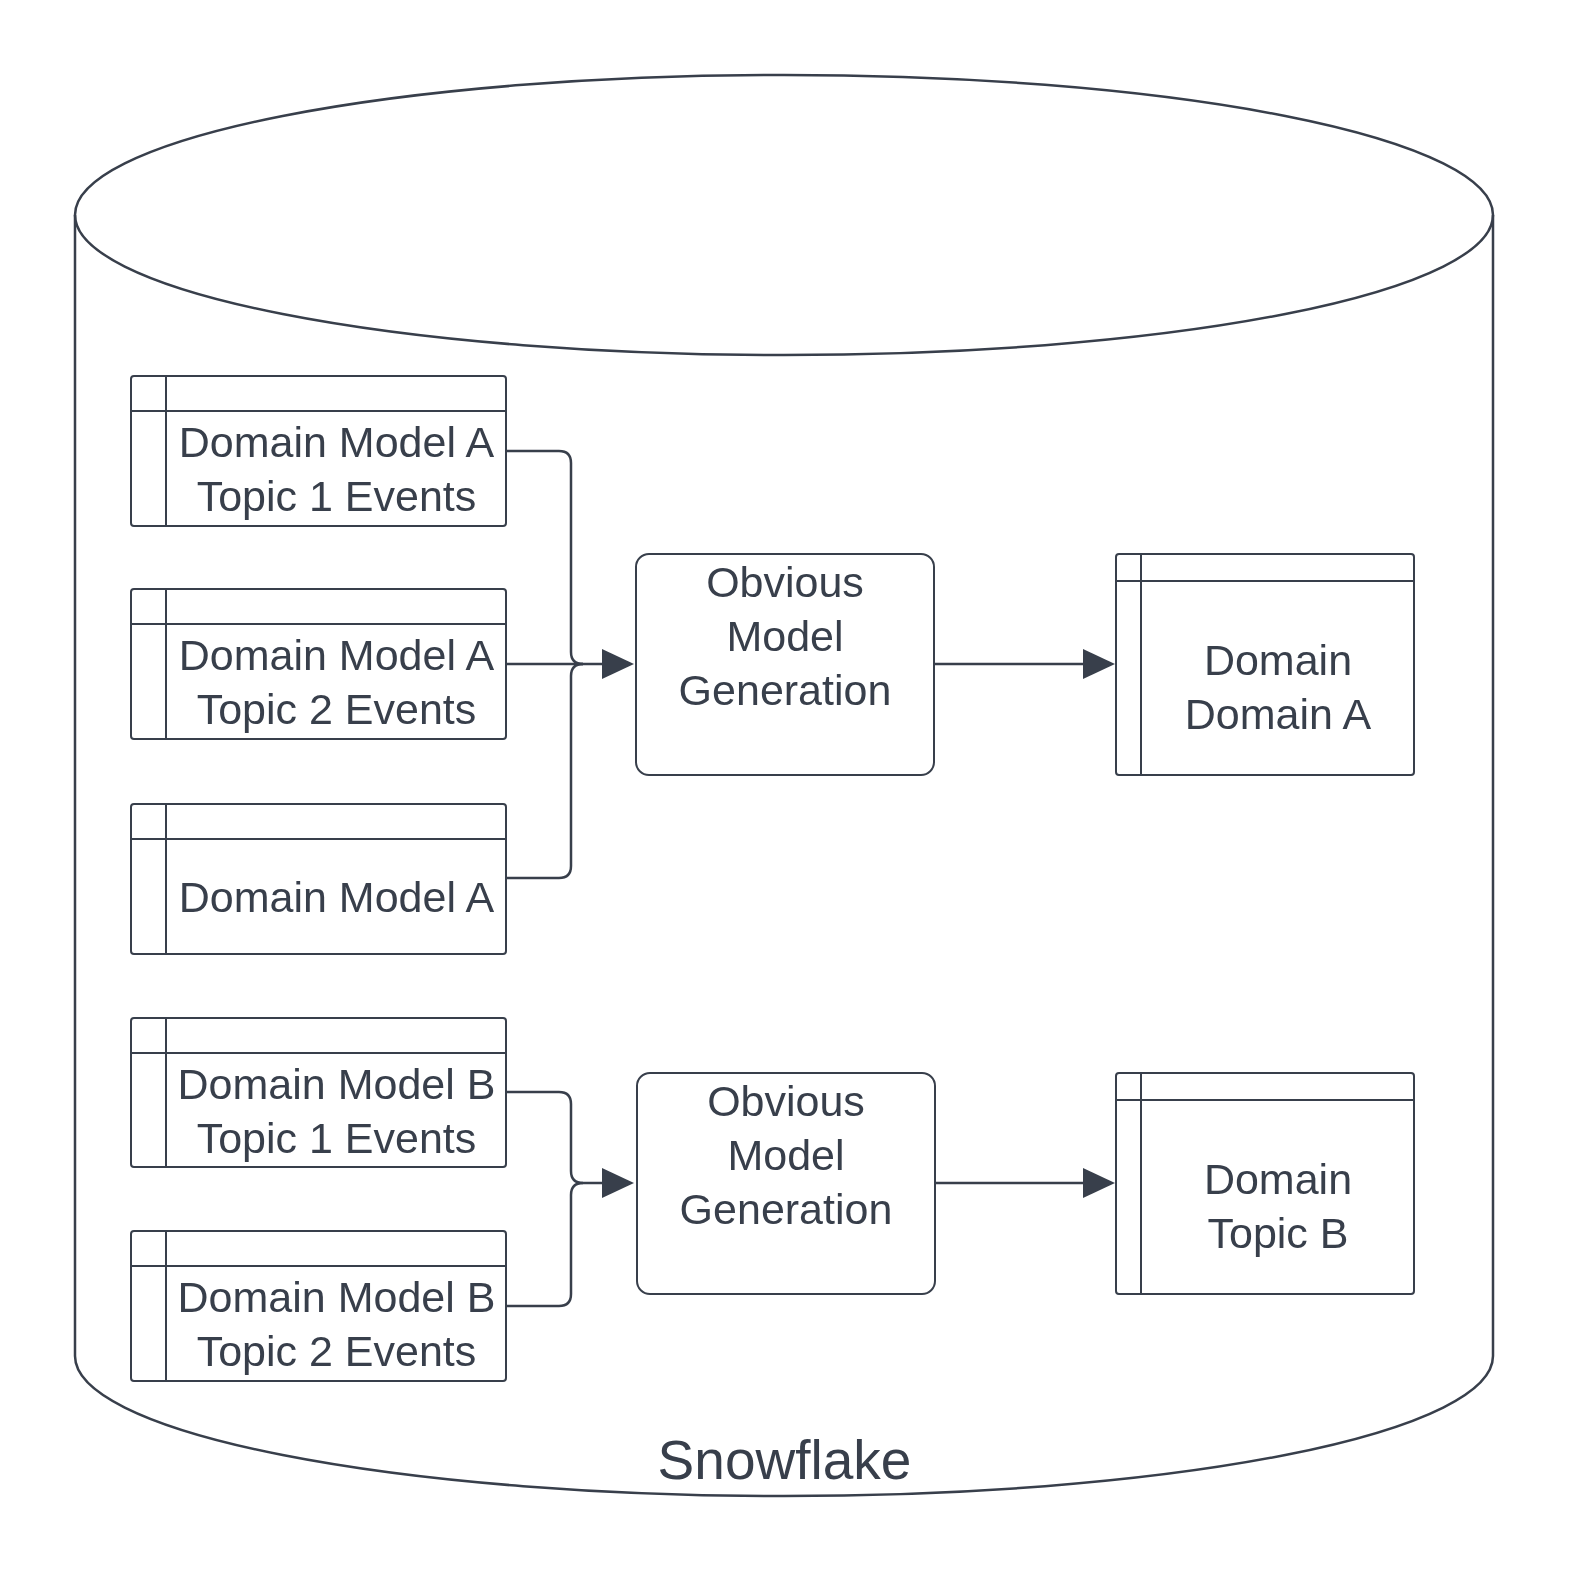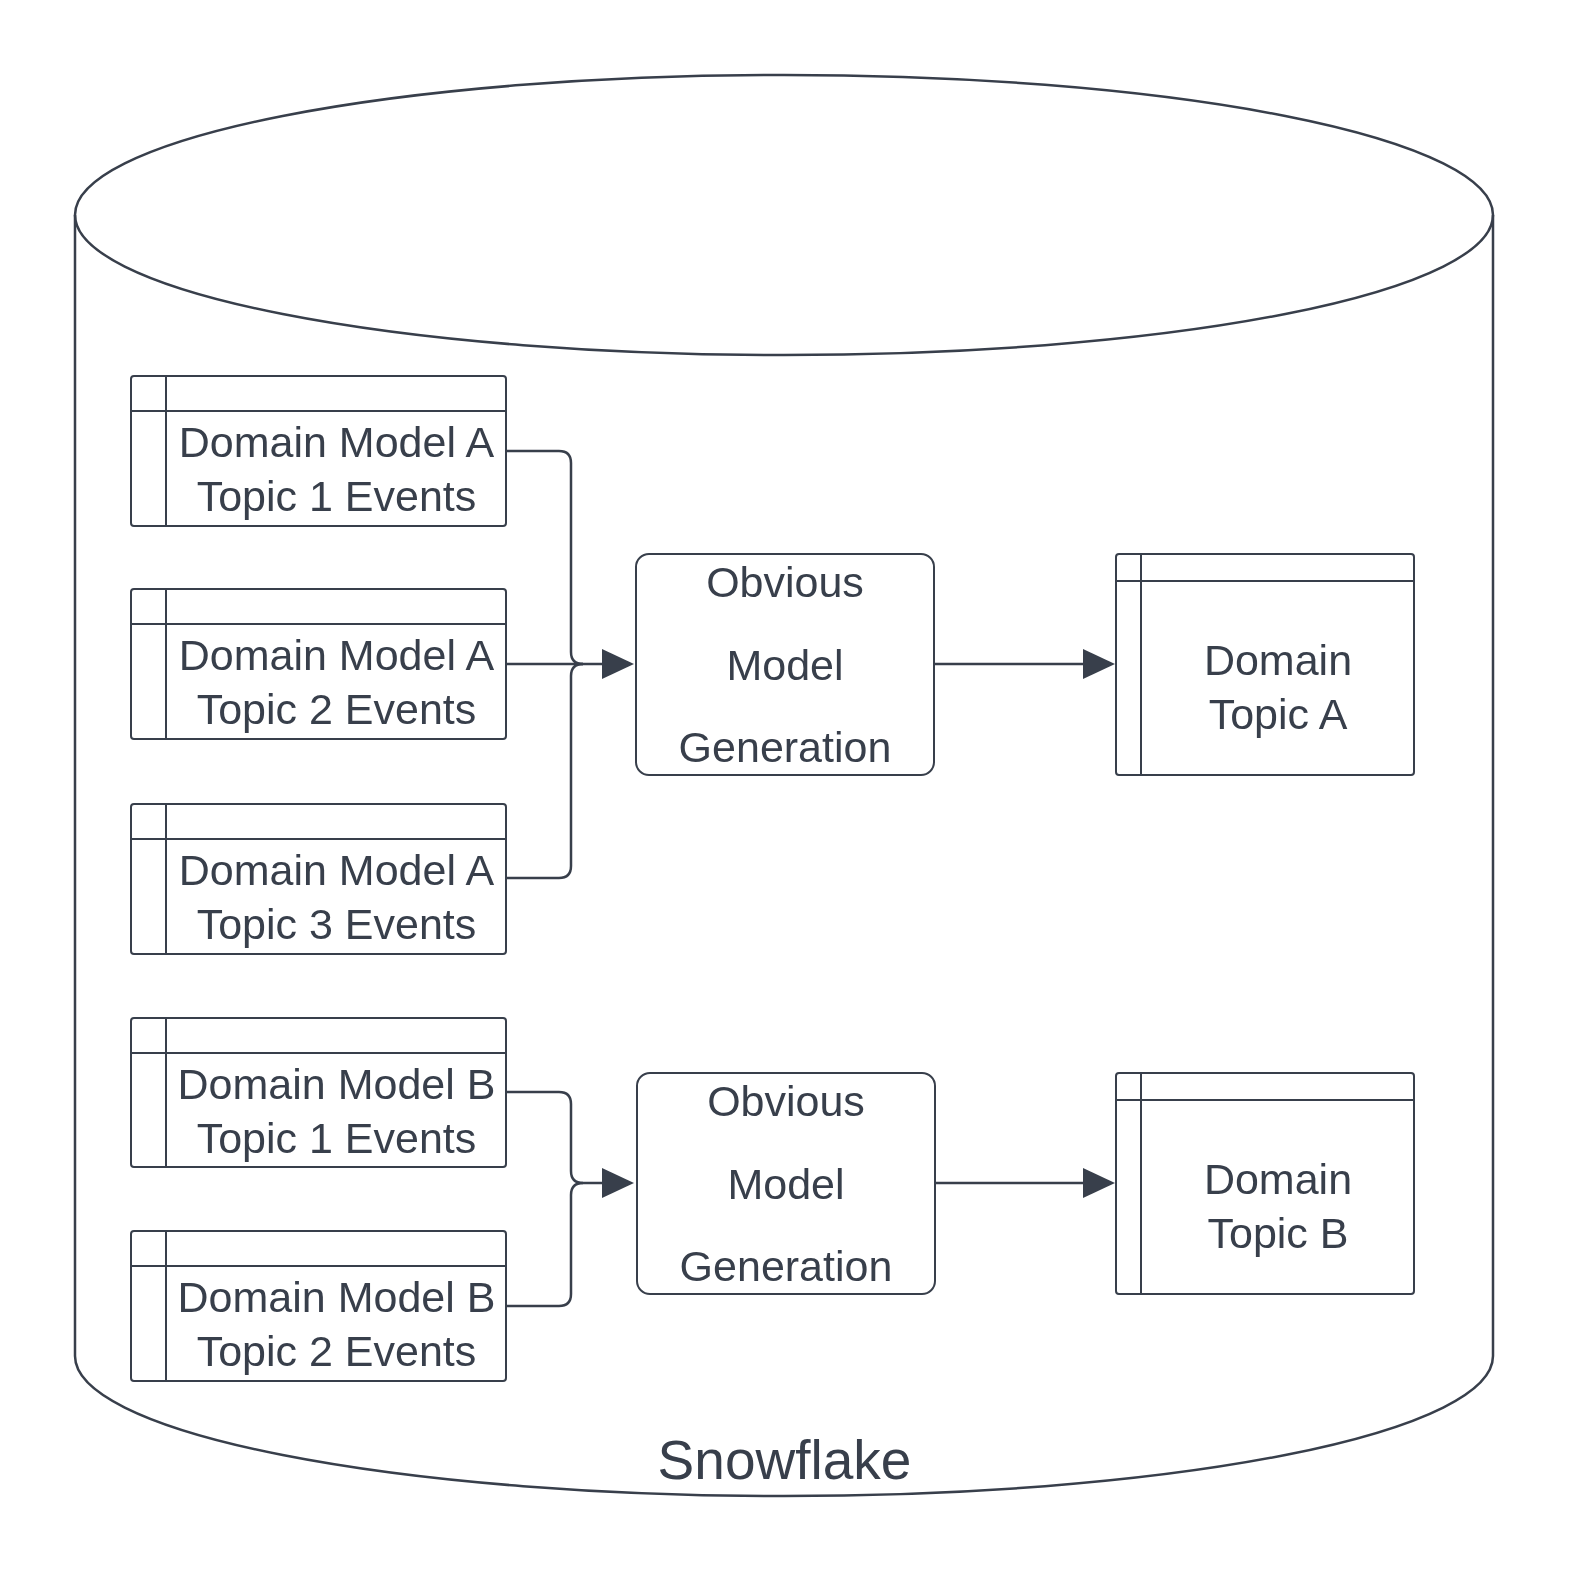--- a/index.html
+++ b/index.html
@@ -49,21 +49,21 @@
   .tbl--out .tbl-col{width:23px;}
   .tbl--out .tbl-body{left:26px;top:44px;}
 
   
   .proc{
     position:absolute;
     box-sizing:border-box;
     border:2.5px solid var(--stroke);
     border-radius:14px;
     background:var(--bg);
-    display:flex;flex-direction:column;align-items:center;justify-content:space-between;
+    display:flex;flex-direction:column;align-items:center;justify-content:flex-start;
     text-align:center;
     font-size:43px;line-height:54px;color:var(--text);
     white-space:nowrap;
   }
 
   .cyl-label{
     position:absolute;left:0;top:1433px;width:1569px;height:54px;
     display:flex;align-items:center;justify-content:center;
     font-size:55px;color:var(--text);
   }
@@ -110,21 +110,20 @@
       <span>Domain Model A</span>
       <span>Topic 2 Events</span>
     </div>
   </div>
 
   <div class="tbl" style="left:130px;top:803px;width:377px;height:152px;">
     <div class="tbl-hdr"></div>
     <div class="tbl-col"></div>
     <div class="tbl-body">
       <span>Domain Model A</span>
-      <span>Topic 3 Events</span>
     </div>
   </div>
 
   <div class="tbl" style="left:130px;top:1017px;width:377px;height:151px;">
     <div class="tbl-hdr"></div>
     <div class="tbl-col"></div>
     <div class="tbl-body">
       <span>Domain Model B</span>
       <span>Topic 1 Events</span>
     </div>
@@ -149,21 +148,21 @@
     <span>Obvious</span>
     <span>Model</span>
     <span>Generation</span>
   </div>
 
   <div class="tbl tbl--out" style="left:1115px;top:553px;width:300px;height:223px;">
     <div class="tbl-hdr"></div>
     <div class="tbl-col"></div>
     <div class="tbl-body">
       <span>Domain</span>
-      <span>Topic A</span>
+      <span>Domain A</span>
     </div>
   </div>
 
   <div class="tbl tbl--out" style="left:1115px;top:1072px;width:300px;height:223px;">
     <div class="tbl-hdr"></div>
     <div class="tbl-col"></div>
     <div class="tbl-body">
       <span>Domain</span>
       <span>Topic B</span>
     </div>

